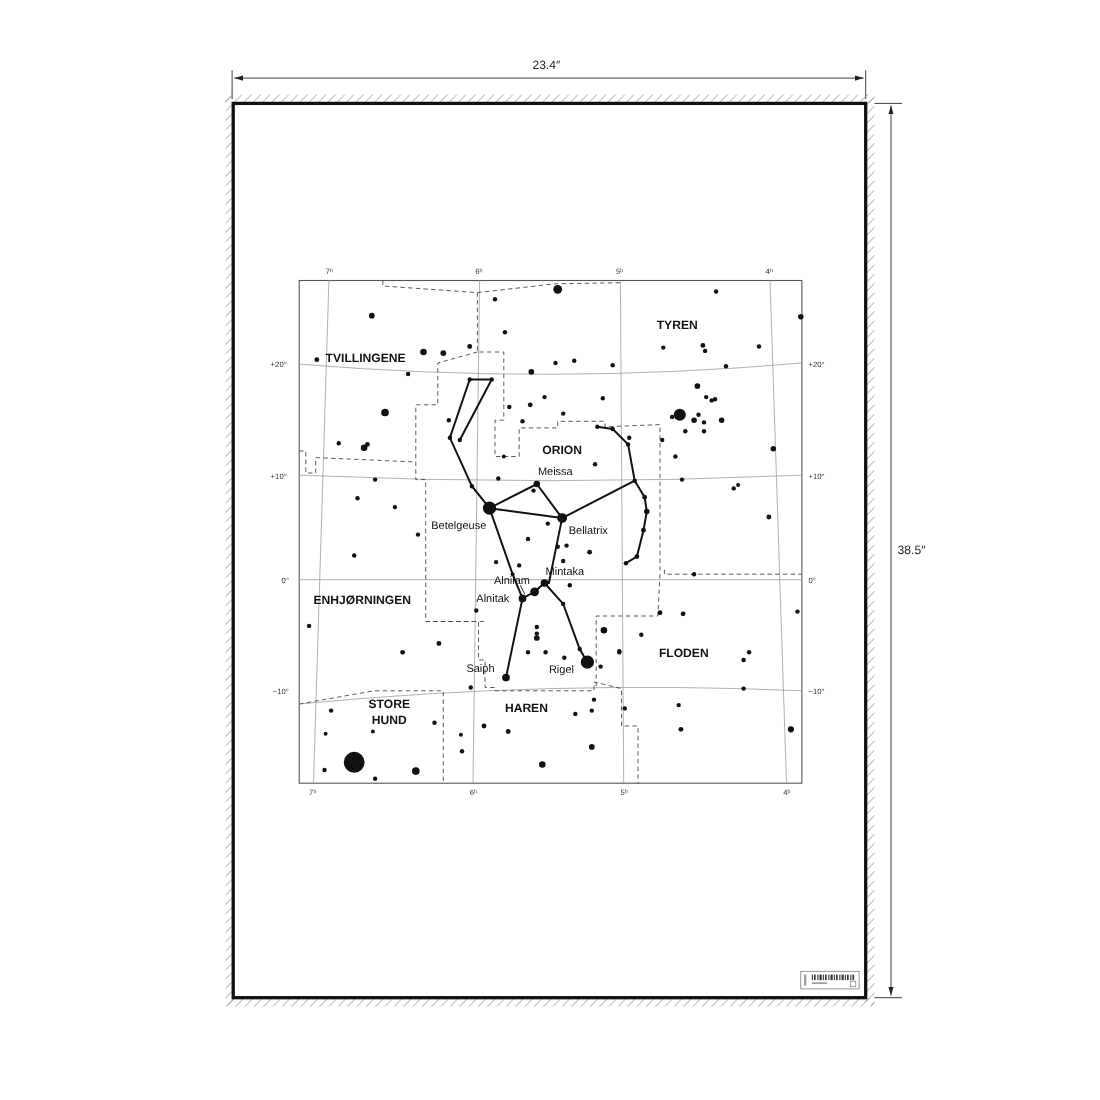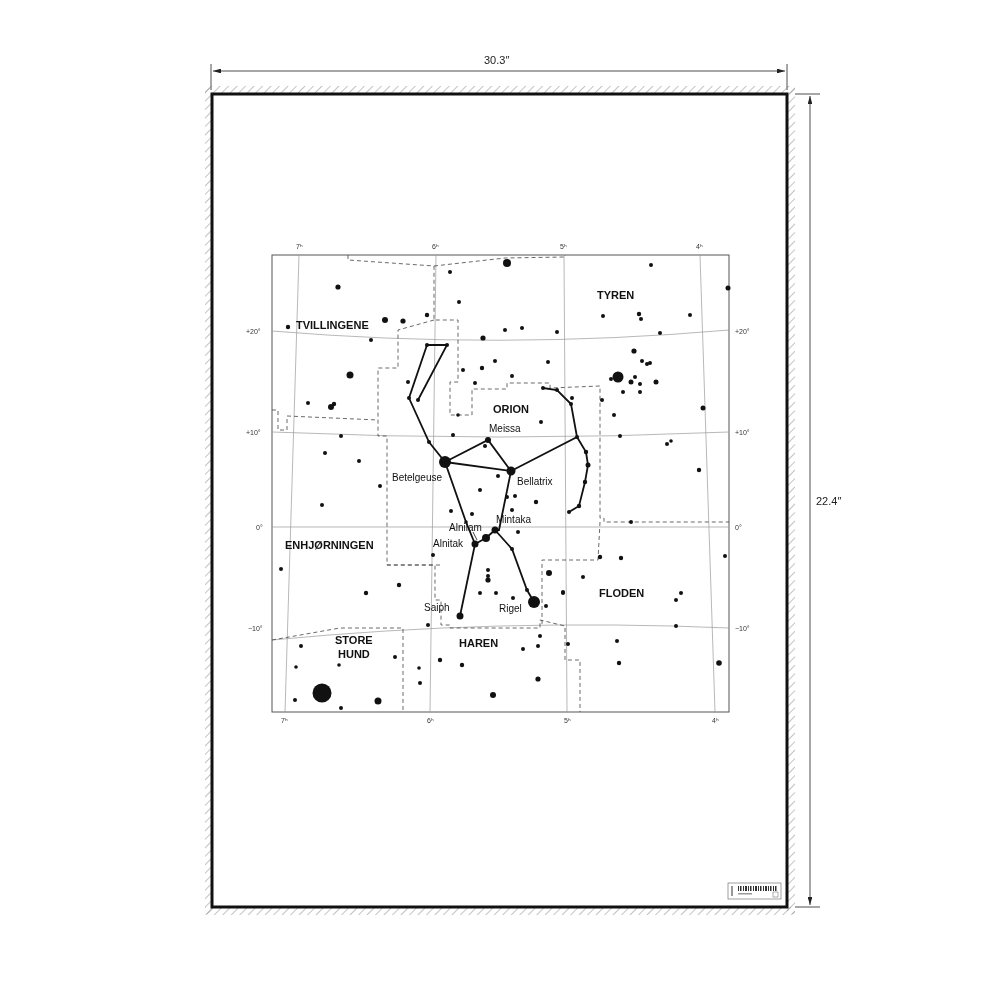--- a/index.html
+++ b/index.html
@@ -8,22 +8,22 @@
   #width-label { left: 484px; top: 54px; }
   #height-label { left: 816px; top: 495px; }
   svg { position: absolute; left: 0; top: 0; }
   .name-label { font-family: "Liberation Sans", sans-serif; font-weight: bold; font-size: 11px; fill: #111; }
   .star-label { font-family: "Liberation Sans", sans-serif; font-size: 10px; fill: #111; }
   .tick-label { font-family: "Liberation Sans", sans-serif; font-size: 7px; fill: #333; }
 </style>
 </head>
 <body>
 
-<div id="width-label" class="dim-label">30.3″</div>
-<div id="height-label" class="dim-label">22.4″</div>
+<div id="width-label" class="dim-label">23.4″</div>
+<div id="height-label" class="dim-label">38.5″</div>
 
 <svg width="1000" height="1000" viewBox="0 0 1000 1000">
   <defs>
     <pattern id="hatch" width="6" height="6" patternUnits="userSpaceOnUse" patternTransform="rotate(45)">
       <line x1="0" y1="0" x2="0" y2="6" stroke="#888" stroke-width="1"></line>
     </pattern>
     <marker id="arrowEnd" markerWidth="10" markerHeight="6" refX="10" refY="3" orient="auto">
       <path d="M0,0 L10,3 L0,6 Z" fill="#222"></path>
     </marker>
     <marker id="arrowStart" markerWidth="10" markerHeight="6" refX="0" refY="3" orient="auto">

